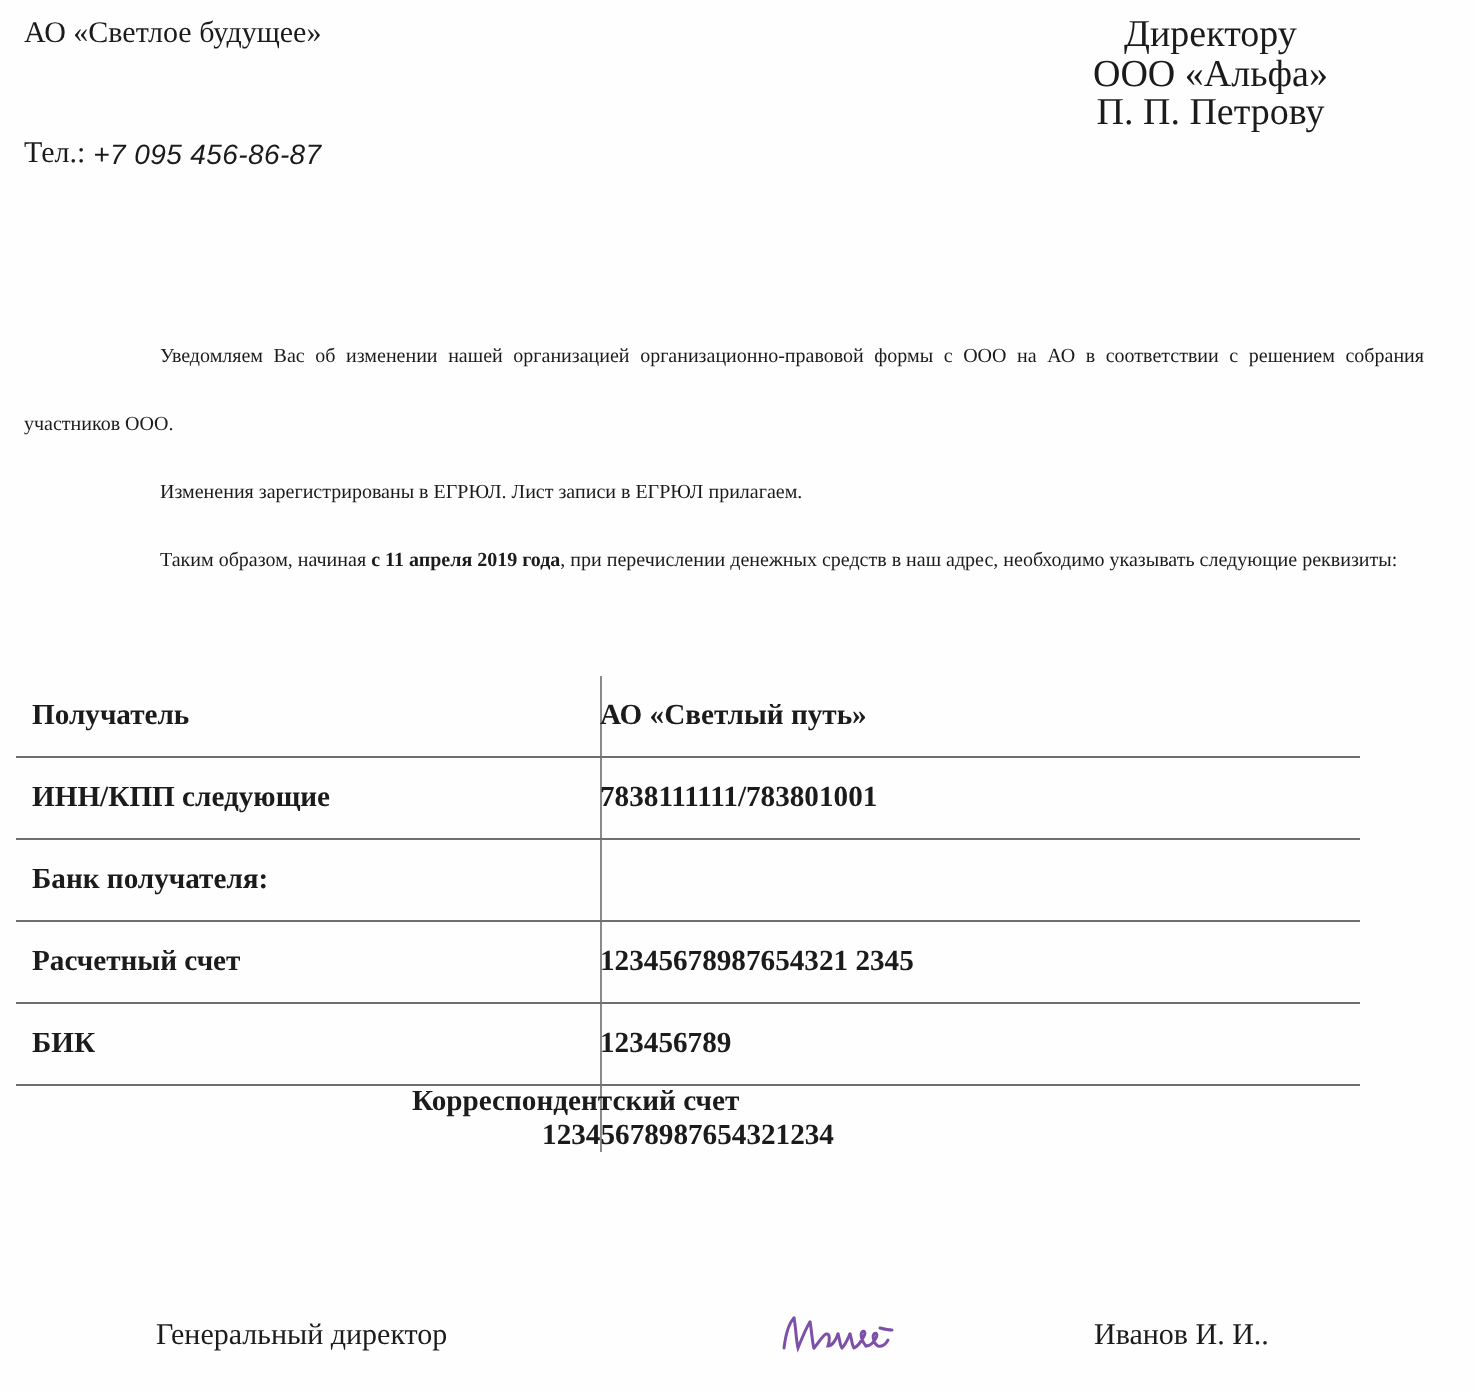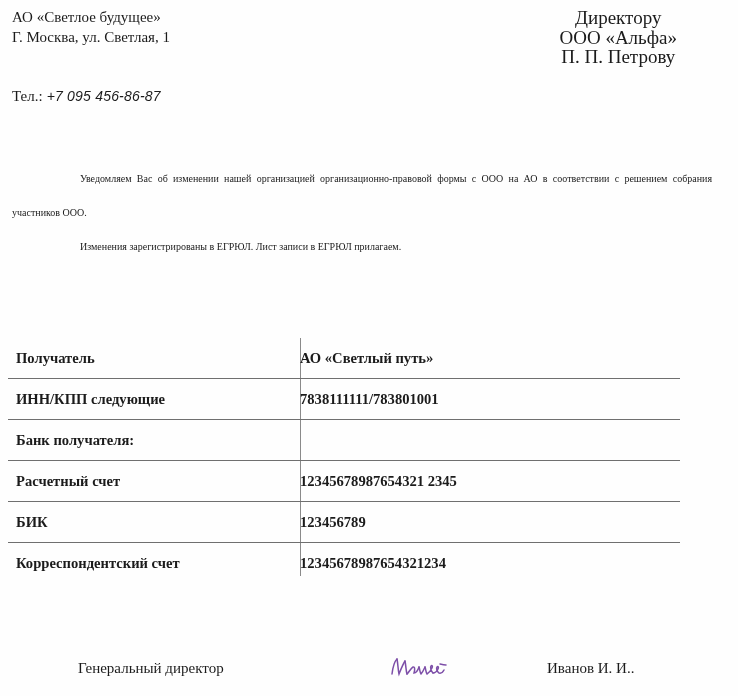--- a/index.html
+++ b/index.html
@@ -20,21 +20,21 @@
     background: #fefefe;
     overflow: hidden;
     box-sizing: border-box;
   }
 
   
   .header {
     position: absolute;
     top: 8px;
     left: 0;
-    right: 3px;
+    right: 16px;
     height: 70px;
   }
   .sender {
     position: absolute;
     top: 0;
     left: 12px;
     font-size: 15px;
     line-height: 19.5px;
     white-space: nowrap;
   }
@@ -93,21 +93,21 @@
     height: 238px;
     background: #8a8a8a;
   }
   .req-row {
     position: relative;
     display: flex;
     align-items: center;
     height: 40px;
     border-bottom: 1.6px solid #6f6f6f;
   }
-  .req-row:last-child { border-bottom: none; }
+  .req-row:last-child { border-bottom: none; flex-direction: column; }
   .req-label {
     width: 292px;
     box-sizing: border-box;
     padding-left: 8px;
     font-size: 14.6px;
     font-weight: bold;
     white-space: nowrap;
   }
   .req-value {
     flex: 1;
@@ -151,38 +151,38 @@
 </style>
 </head>
 <body>
 
 <div class="page">
 
   <div class="header">
 
     <div class="sender">
       <div>АО «Светлое будущее»</div>
-      <div>Г. Москва, ул. Светлая, 1</div>
       <div class="phone-line">
         <span>Тел.:</span>
         <span class="phone-number">+7 095 456-86-87</span>
       </div>
     </div>
 
     <div class="recipient">
       <div>Директору</div>
       <div>ООО «Альфа»</div>
       <div>П. П. Петрову</div>
     </div>
 
   </div>
 
   <div class="body-text">
     <p>Уведомляем Вас об изменении нашей организацией организационно-правовой формы с ООО на АО в соответствии с решением собрания участников ООО.</p>
     <p>Изменения зарегистрированы в ЕГРЮЛ. Лист записи в ЕГРЮЛ прилагаем.</p>
+    <p><span>Таким образом, начиная </span><b>с 11 апреля 2019 года</b><span>, при перечислении денежных средств в наш адрес, необходимо указывать следующие реквизиты:</span></p>
   </div>
 
   <div class="req-table">
     <div class="req-divider"></div>
 
     <div class="req-row">
       <div class="req-label">Получатель</div>
       <div class="req-value">АО «Светлый путь»</div>
     </div>
     <div class="req-row">

